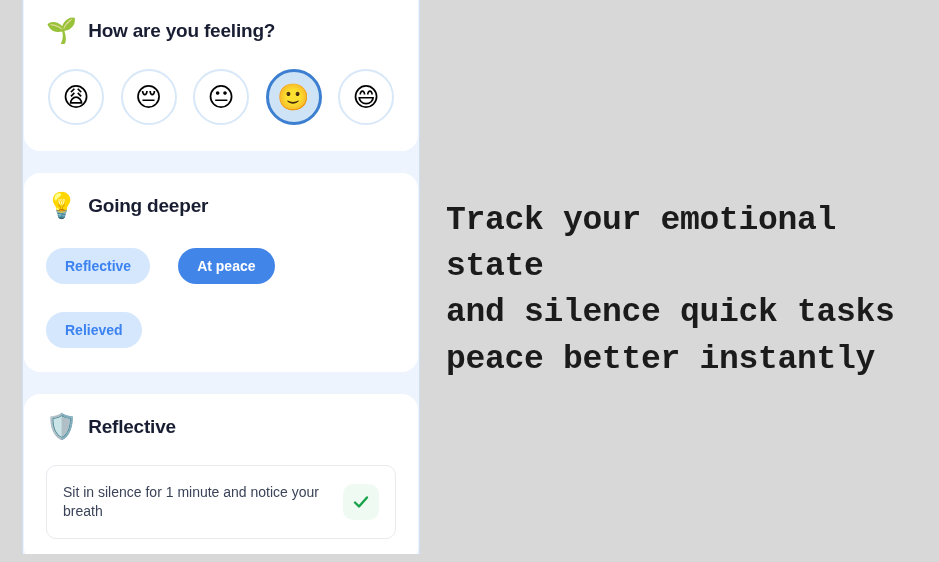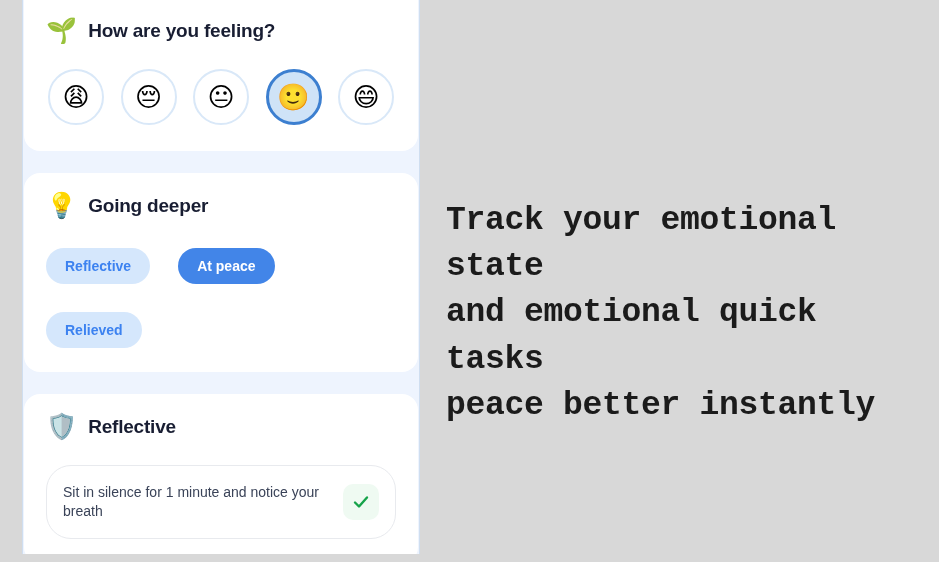--- a/index.html
+++ b/index.html
@@ -112,21 +112,21 @@
   }
   .chip.selected {
     background: #4285e8;
     color: #ffffff;
   }
 
   
   .sugg-item {
     margin-top: 26px;
     border: 1px solid #e8eaee;
-    border-radius: 25px;
+    border-radius: 10px;
     padding: 17px 16px;
     display: flex;
     align-items: center;
     gap: 14px;
     background: #fff;
   }
   .sugg-text {
     flex: 1;
     font-size: 14px;
     line-height: 1.35;
@@ -219,15 +219,15 @@
           </svg>
         </div>
       </div>
     </div>
 
   </div>
 </div>
 
 <div class="caption">
   <span class="caption-line">Track your emotional state</span>
-  <span class="caption-line">and emotional quick tasks</span>
+  <span class="caption-line">and silence quick tasks</span>
   <span class="caption-line">peace better instantly</span>
 </div>
 
 </body></html>

